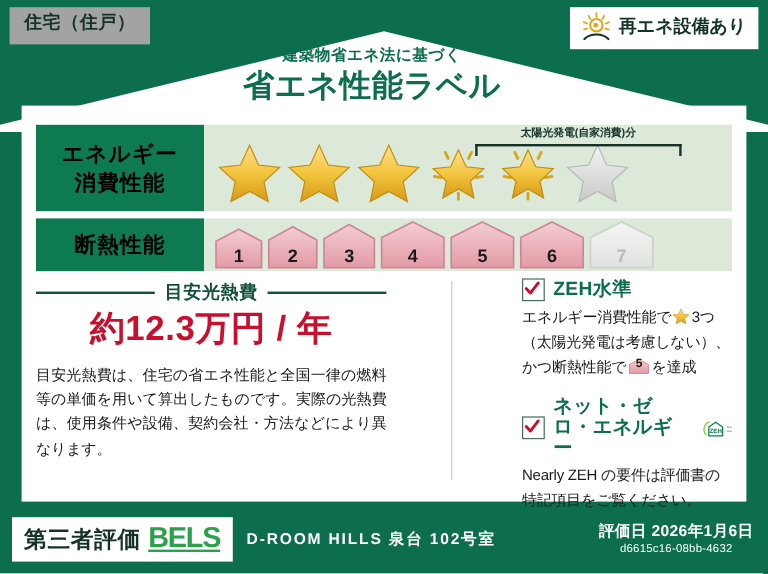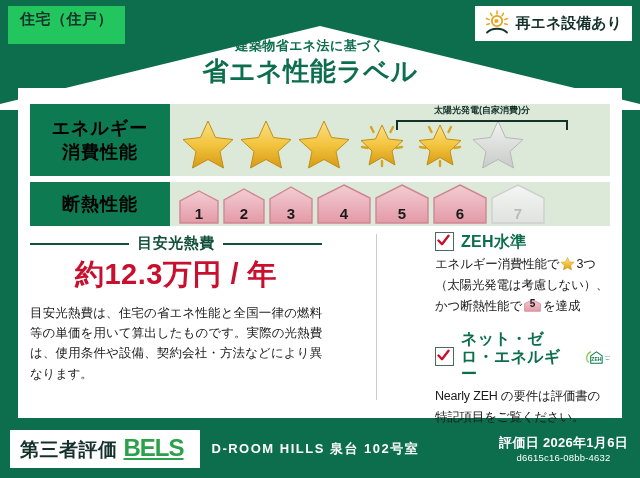--- a/index.html
+++ b/index.html
@@ -8,21 +8,21 @@
     font-family:"Liberation Sans","DejaVu Sans",sans-serif;
     background:#ffffff;
   }
   .label-root{
     position:relative;width:640px;height:478px;
     background:#0d6e4e;box-sizing:border-box;
   }
   
   .badge-house-type{
     position:absolute;left:8px;top:6px;z-index:6;
-    background:#22c55e;padding:5px 12px 16px 12px;
+    background:#a3a3a3;padding:5px 12px 9px 12px;
     font-size:15px;font-weight:bold;color:#14322a;letter-spacing:.5px;
     line-height:1.1;
   }
   .badge-renew{
     position:absolute;right:8px;top:6px;z-index:6;
     background:#ffffff;padding:4px 10px 5px 8px;
     display:flex;align-items:center;gap:5px;
     font-size:15px;font-weight:bold;color:#14322a;line-height:1.1;
   }
   .sun-icon{width:28px;height:26px;flex:0 0 auto;display:block;}
@@ -113,21 +113,21 @@
     font-size:10px;font-weight:bold;color:#1a1a1a;
   }
   .zeh-logo{width:44px;height:26px;vertical-align:-7px;margin-left:3px;}
   .block2{margin-top:14px;}
   
   .footer{
     position:absolute;left:0;bottom:0;width:640px;height:58px;z-index:5;
     display:flex;align-items:center;
   }
   .bels-box{
-    background:#ffffff;margin-left:10px;padding:4px 16px 5px 10px;
+    background:#ffffff;margin-left:10px;padding:4px 10px 5px 10px;
     display:flex;align-items:baseline;gap:6px;flex:0 0 auto;
   }
   .bels-jp{font-size:19px;font-weight:bold;color:#14322a;letter-spacing:.5px;}
   .bels-en{font-size:24px;font-weight:bold;color:#2aa14a;letter-spacing:-1px;text-decoration:underline;}
   .prop-name{
     color:#ffffff;font-size:13px;font-weight:bold;margin-left:12px;
     letter-spacing:1.5px;white-space:nowrap;
   }
   .foot-right{margin-left:auto;margin-right:12px;text-align:center;color:#ffffff;}
   .eval-date{font-size:13px;font-weight:bold;letter-spacing:.3px;line-height:1.2;}

